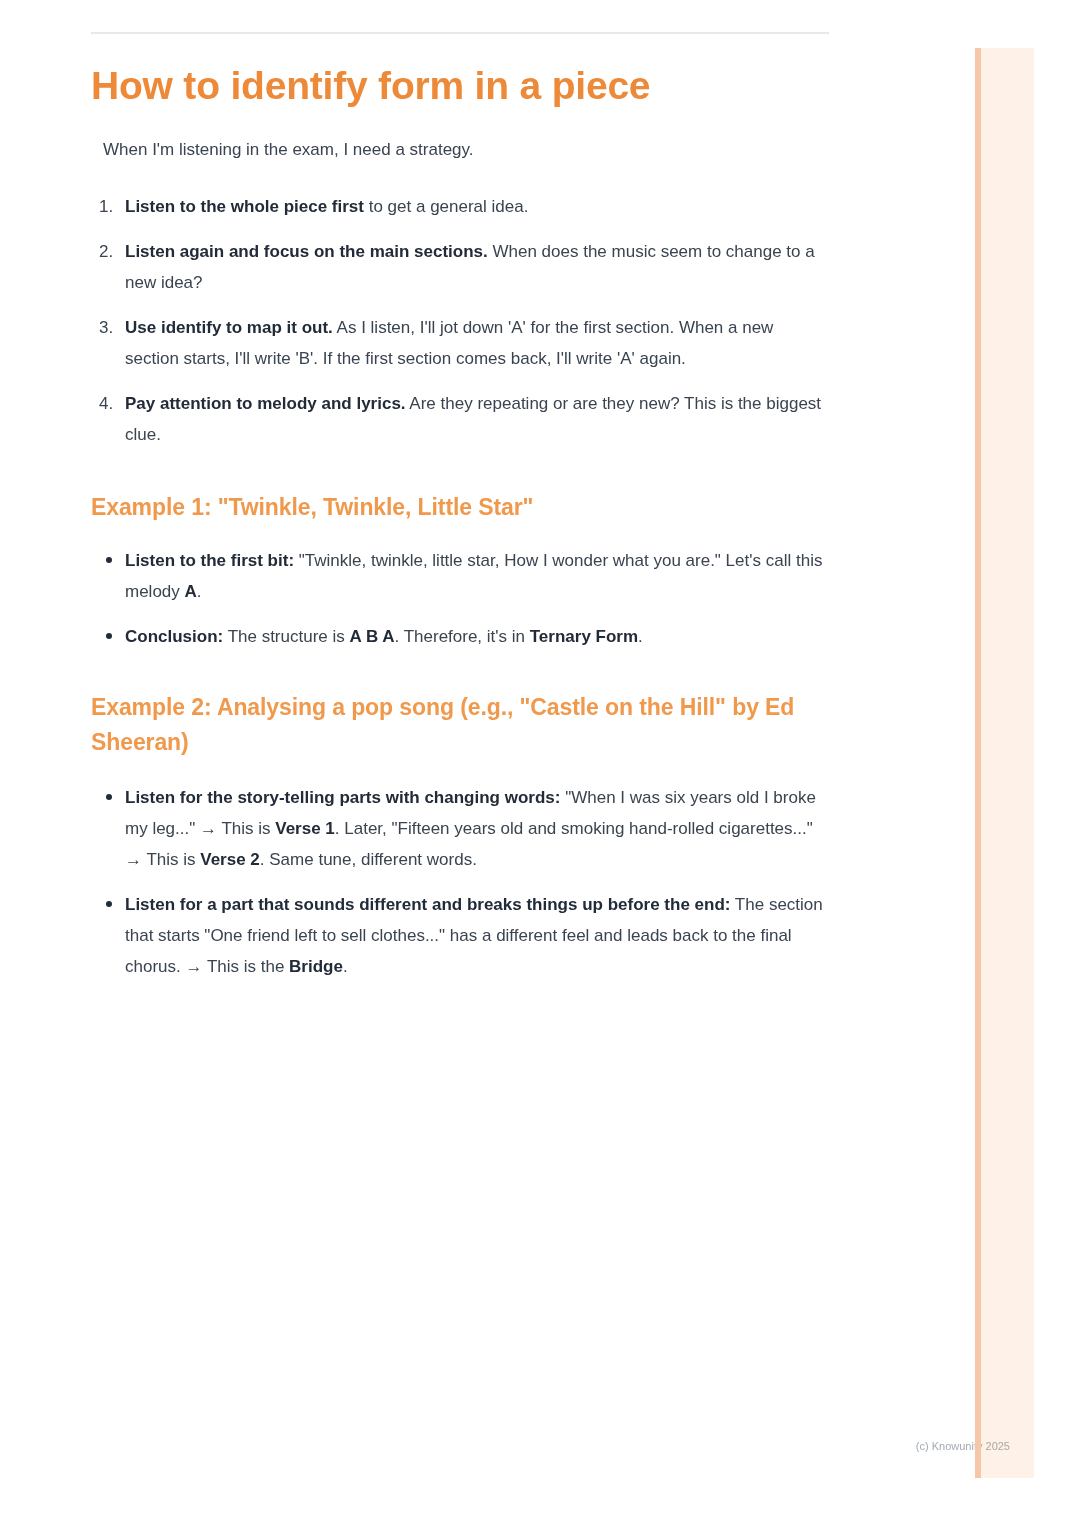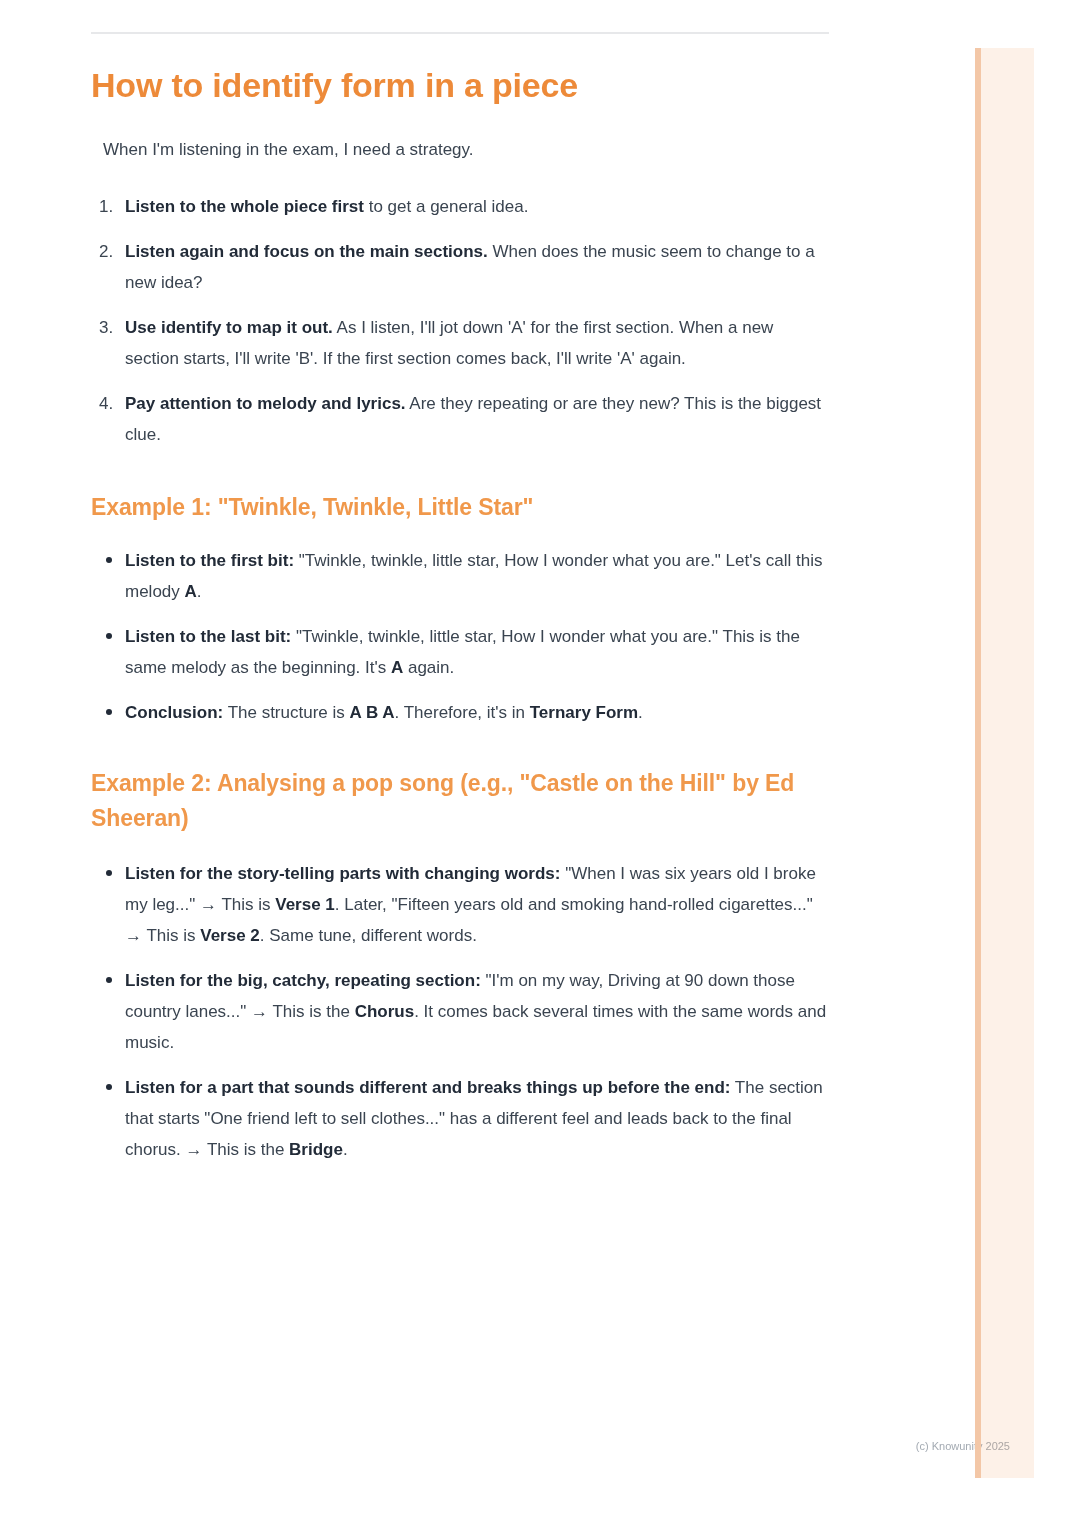--- a/index.html
+++ b/index.html
@@ -33,21 +33,21 @@
     letter-spacing:0.1px;
   }
   .divider{
     border:none;
     border-top:2px solid var(--c-divider);
     margin:32px 0 0;
     width:100%;
   }
   h2.section-title{
     margin:36px 0 0;
-    font-size:34px;
+    font-size:39px;
     line-height:31px;
     font-weight:bold;
     color:var(--c-h2);
     letter-spacing:-0.2px;
   }
   .lead{
     margin:33px 12px 0;
     font-size:17px;
     line-height:31px;
   }
@@ -141,29 +141,27 @@
     <li><span class="b">Listen to the whole piece first</span><span> to get a general idea.</span></li>
     <li><span class="b">Listen again and focus on the main sections.</span><span> When does the music seem to change to a new idea?</span></li>
     <li><span class="b">Use identify to map it out.</span><span> As I listen, I'll jot down 'A' for the first section. When a new section starts, I'll write 'B'. If the first section comes back, I'll write 'A' again.</span></li>
     <li><span class="b">Pay attention to melody and lyrics.</span><span> Are they repeating or are they new? This is the biggest clue.</span></li>
   </ol>
 
   <h3 class="example-title">Example 1: "Twinkle, Twinkle, Little Star"</h3>
 
   <ul class="bullets">
     <li><span class="b">Listen to the first bit:</span><span> "Twinkle, twinkle, little star, How I wonder what you are." Let's call this melody </span><span class="b">A</span><span>.</span></li>
-    <li><span class="b">Listen to the last bit:</span><span> "Twinkle, twinkle, little star, How I wonder what you are." This is the same melody as the beginning. It's </span><span class="b">A</span><span> again.</span></li>
     <li><span class="b">Conclusion:</span><span> The structure is </span><span class="b">A B A</span><span>. Therefore, it's in </span><span class="b">Ternary Form</span><span>.</span></li>
   </ul>
 
   <h3 class="example-title mt-lg">Example 2: Analysing a pop song (e.g., "Castle on the Hill" by Ed Sheeran)</h3>
 
   <ul class="bullets mt-md">
     <li><span class="b">Listen for the story-telling parts with changing words:</span><span> "When I was six years old I broke my leg..." → This is </span><span class="b">Verse 1</span><span>. Later, "Fifteen years old and smoking hand-rolled cigarettes..." → This is </span><span class="b">Verse 2</span><span>. Same tune, different words.</span></li>
-    <li><span class="b">Listen for the big, catchy, repeating section:</span><span> "I'm on my way, Driving at 90 down those country lanes..." → This is the </span><span class="b">Chorus</span><span>. It comes back several times with the same words and music.</span></li>
     <li><span class="b">Listen for a part that sounds different and breaks things up before the end:</span><span> The section that starts "One friend left to sell clothes..." has a different feel and leads back to the final chorus. → This is the </span><span class="b">Bridge</span><span>.</span></li>
   </ul>
 
 </div>
 
 <div class="footer">(c) Knowunity 2025</div>
 
 <div class="stripe"></div>
 
 </body></html>

